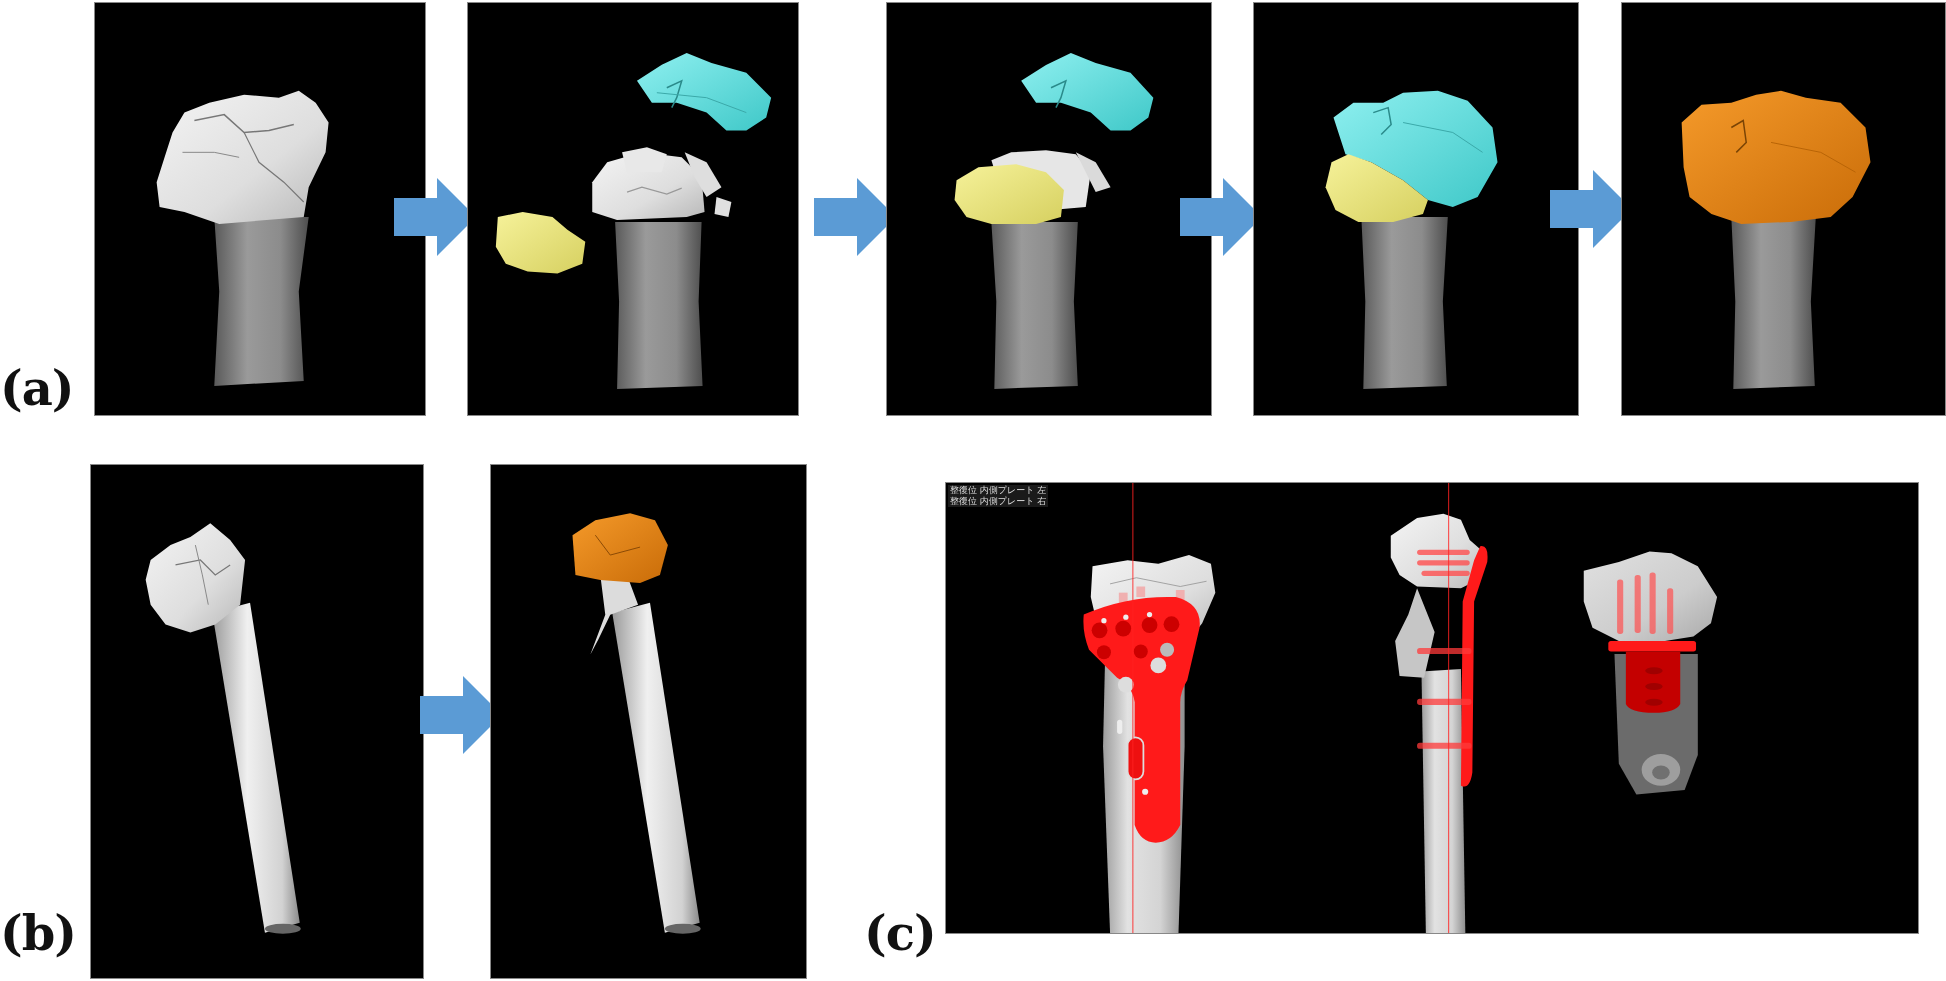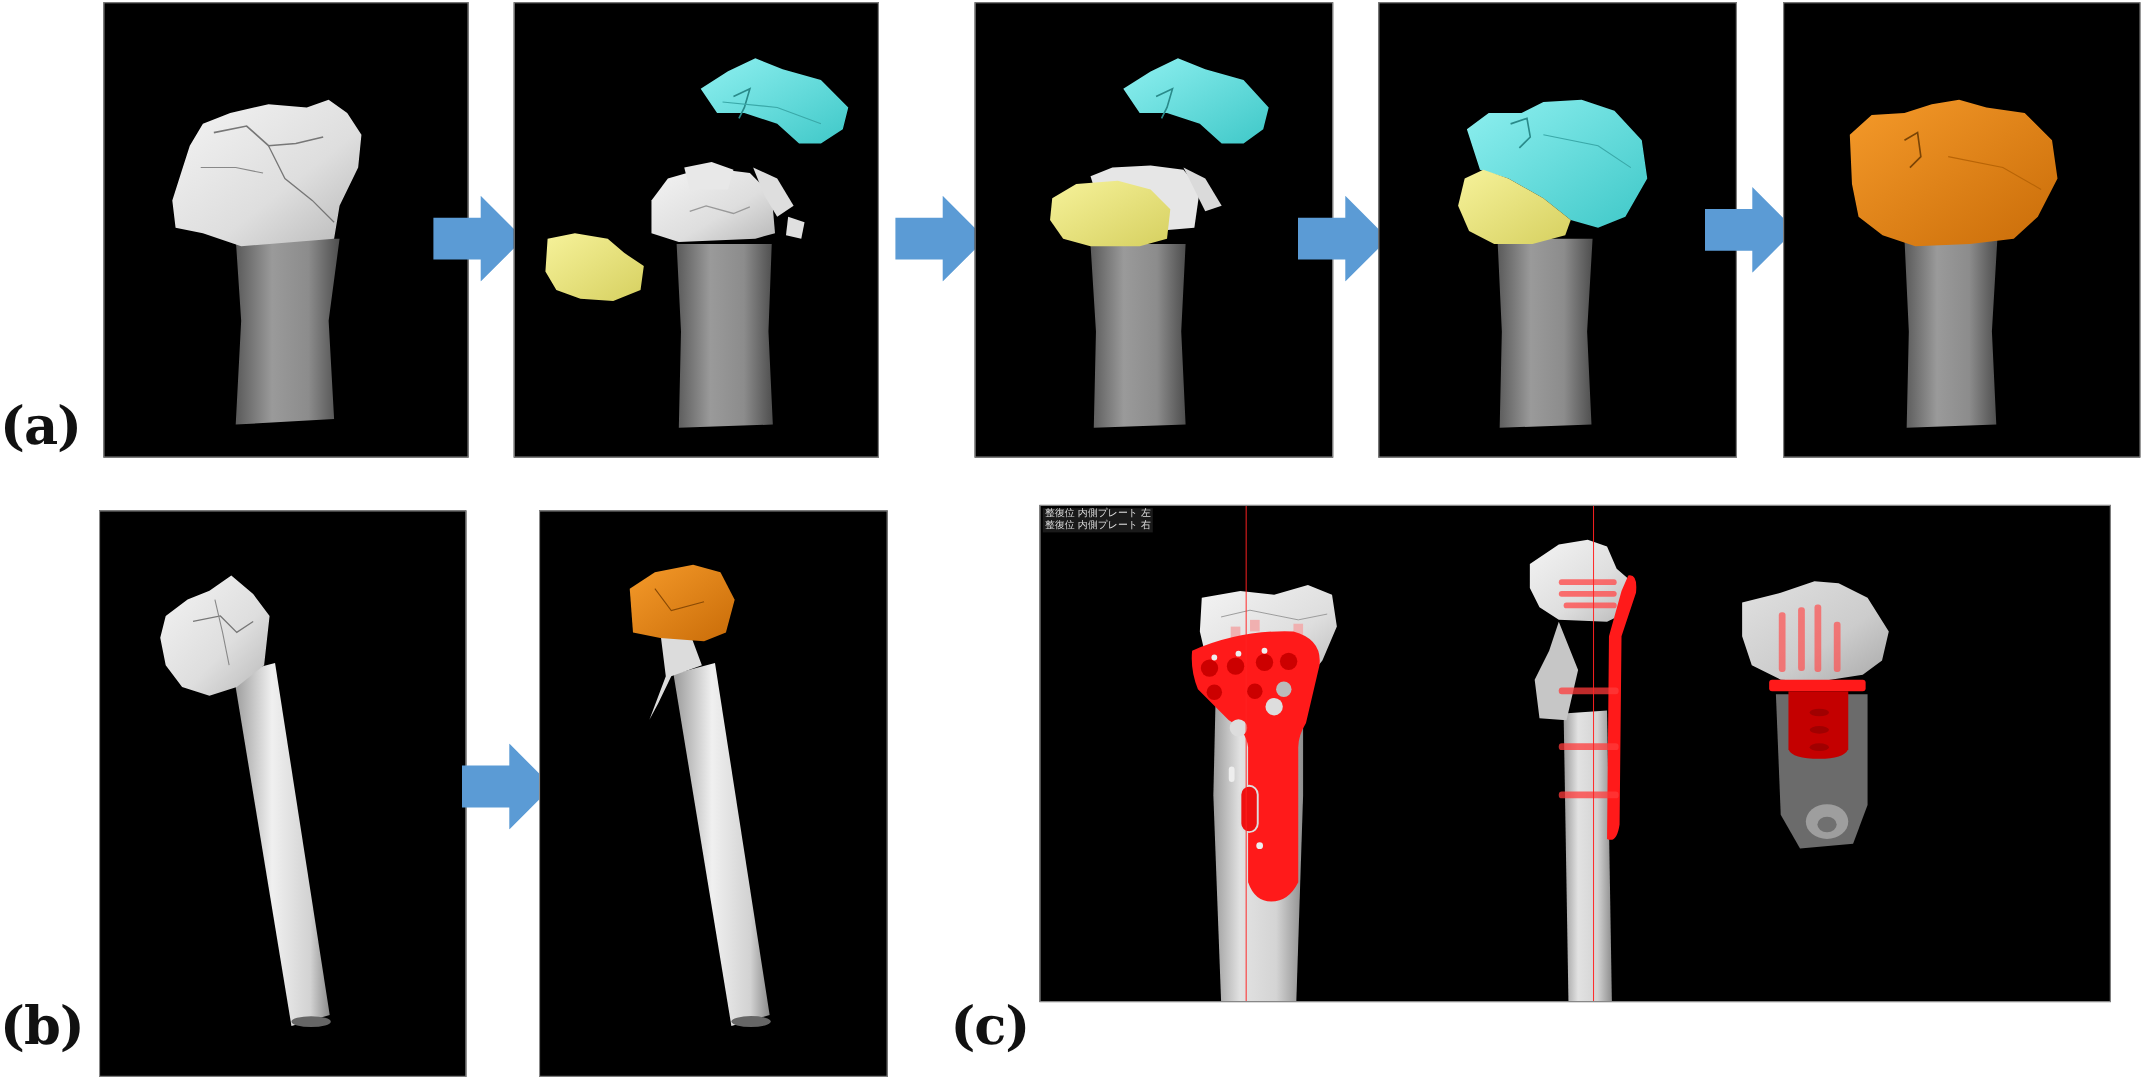--- a/index.html
+++ b/index.html
@@ -147,21 +147,21 @@
     <path d="M122 148 L160 138 L210 460 L175 470 Z" fill="url(#longG)"></path>
     <ellipse cx="193" cy="466" rx="18" ry="5" fill="#666"></ellipse>
     <path d="M110 110 L135 105 L148 140 L120 150 L108 175 L100 190 L115 150 Z" fill="#dcdcdc"></path>
     <path d="M82 70 L105 55 L140 48 L165 55 L178 80 L170 110 L150 118 L110 115 L85 110 Z" fill="url(#orangeG)"></path>
     <path d="M105 70 L120 90 L150 82" stroke="#8a4a05" stroke-width="1" fill="none"></path>
   </svg>
 </div>
 
 <div class="label" style="left:864px;top:905px;">(c)</div>
 
-<div class="panel" style="left:945px;top:459px;width:974px;height:452px;">
+<div class="panel" style="left:945px;top:482px;width:974px;height:452px;">
   <div class="overlay-text">
     <div>整復位 内側プレート 左</div>
     <div>整復位 内側プレート 右</div>
   </div>
   <svg viewBox="0 0 974 513">
 
     <g>
       <path d="M115 170 L205 170 L205 300 L198 513 L120 513 L112 300 Z" fill="url(#cboneG)"></path>
       <path d="M100 95 L140 88 L175 92 L210 82 L235 92 L240 125 L225 160 L205 185 L115 185 L105 160 L98 130 Z" fill="url(#whiteG)"></path>
       <path d="M120 115 L150 108 L200 118 L230 112" stroke="#999" stroke-width="1" fill="none"></path>

